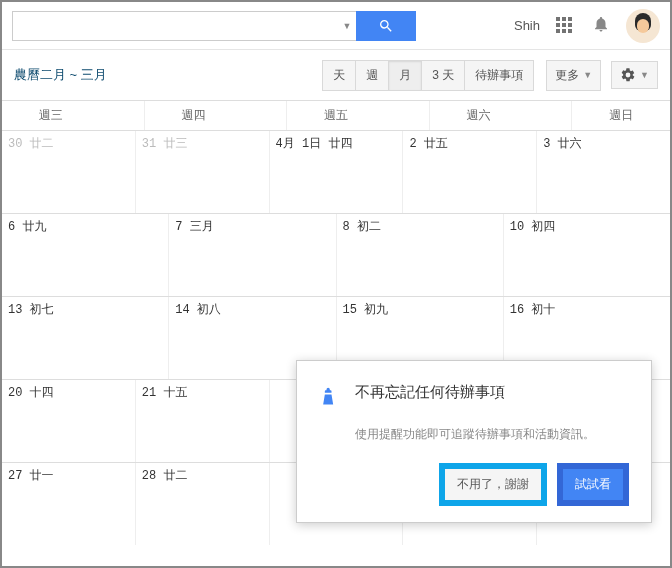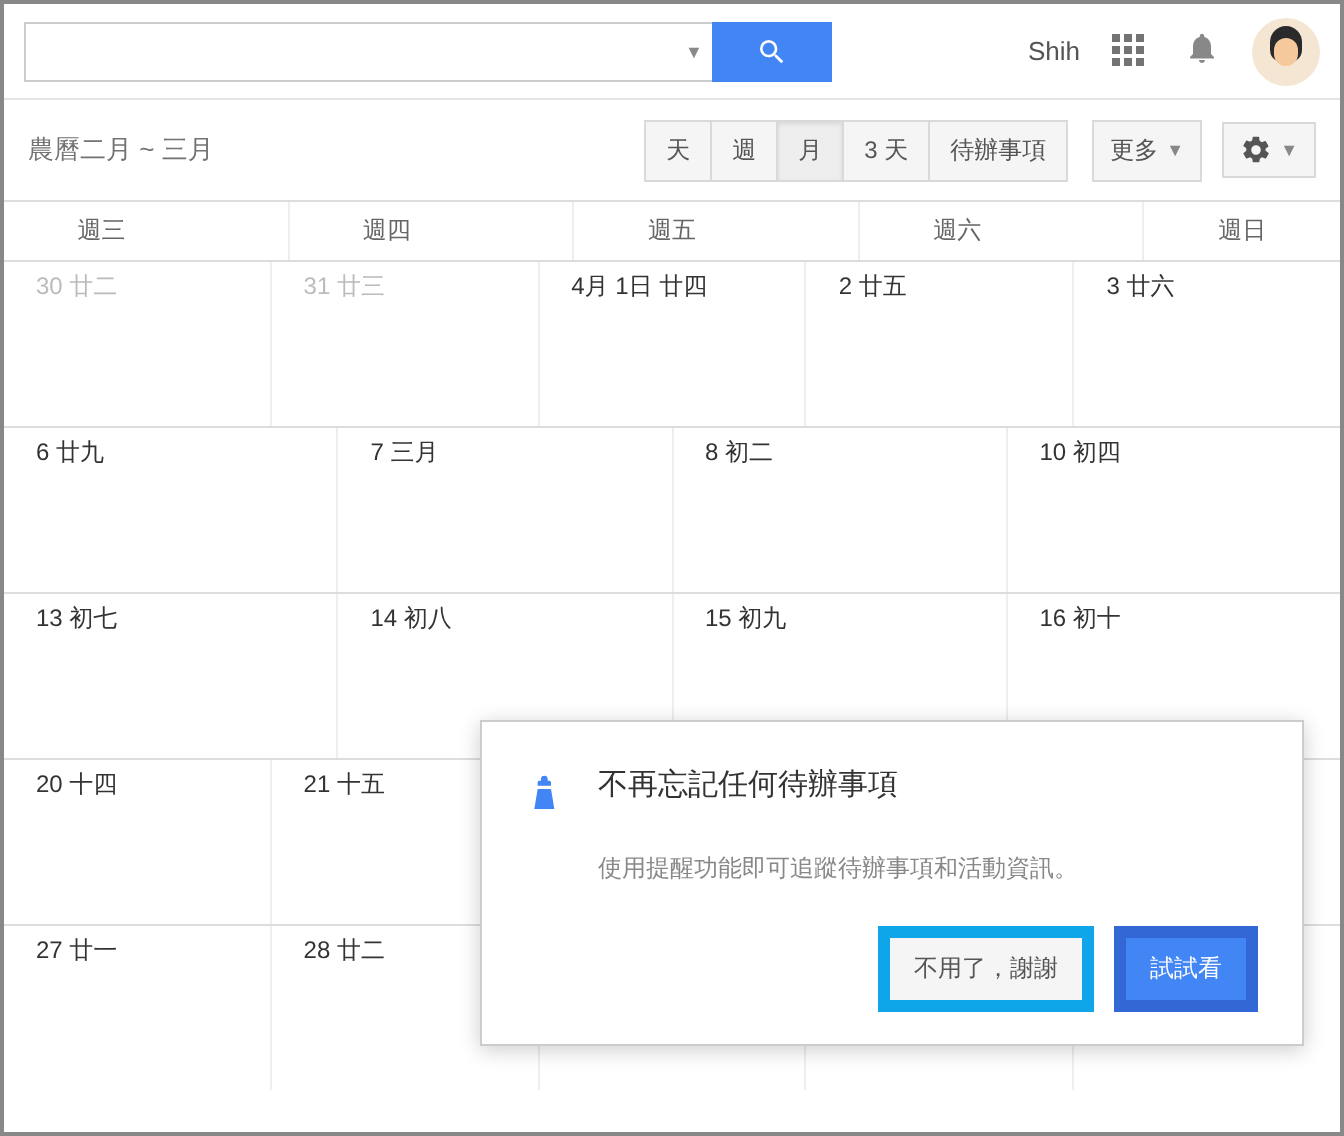--- a/index.html
+++ b/index.html
@@ -13,40 +13,40 @@
 .spacer { flex: 1; }
 .username { color: #555; font-size: 13px; margin-right: 16px; }
 .apps-icon { width: 18px; height: 18px; margin-right: 18px; cursor: pointer; }
 .apps-icon div { display: grid; grid-template-columns: repeat(3, 4px); grid-template-rows: repeat(3, 4px); gap: 2px; }
 .apps-icon span { background: #737373; width: 4px; height: 4px; }
 .bell { margin-right: 16px; cursor: pointer; }
 .avatar { width: 34px; height: 34px; border-radius: 50%; background: #f5e6d3; position: relative; overflow: hidden; cursor: pointer; }
 .avatar::before { content: ''; position: absolute; top: 4px; left: 9px; width: 16px; height: 18px; background: #2a2a2a; border-radius: 8px 8px 6px 6px; }
 .avatar::after { content: ''; position: absolute; top: 10px; left: 11px; width: 12px; height: 14px; background: #f5c99b; border-radius: 6px; }
 .toolbar { display: flex; align-items: center; padding: 10px 12px; height: 50px; }
-.lunar-label { color: #737373; font-size: 13px; }
+.lunar-label { color: #0c4a6e; font-size: 13px; }
 .view-buttons { margin-left: auto; display: flex; }
 .vbtn { border: 1px solid #d9d9d9; background: #f5f5f5; color: #555; padding: 6px 10px; font-size: 12px; cursor: pointer; margin-left: -1px; }
 .vbtn:first-child { margin-left: 0; }
 .vbtn.active { background: #eee; box-shadow: inset 0 1px 2px rgba(0,0,0,0.1); }
 .more-btn { border: 1px solid #d9d9d9; background: #f5f5f5; color: #555; padding: 6px 8px; font-size: 12px; cursor: pointer; margin-left: 12px; display: flex; align-items: center; }
 .more-btn .caret { font-size: 9px; margin-left: 4px; color: #888; }
 .gear-btn { border: 1px solid #d9d9d9; background: #f5f5f5; padding: 5px 8px; cursor: pointer; margin-left: 10px; display: flex; align-items: center; }
 .gear-btn .caret { font-size: 9px; margin-left: 4px; color: #888; }
 .cal-header { display: flex; border-top: 1px solid #ddd; gap: 44px; }
 .cal-header .dh { flex: 1; text-align: center; padding: 6px 0; font-size: 12px; color: #666; border-left: 1px solid #eee; }
 .cal-header .dh:first-child { border-left: none; }
 .cal-grid { display: flex; flex-direction: column; }
 .cal-row { display: flex; border-top: 1px solid #ddd; height: 83px; }
-.cal-cell { flex: 1; border-left: 1px solid #eee; padding: 4px 16px; font-size: 12px; color: #333; position: relative; }
+.cal-cell { flex: 1; border-left: 1px solid #eee; padding: 4px 6px; font-size: 12px; color: #333; position: relative; font-family: Liberation Mono, monospace; }
 .cal-cell:first-child { border-left: none; }
 .cal-cell.prev { color: #bbb; }
 .cal-cell.today { background: #eaeaea; box-shadow: inset 0 0 0 1px #bbb; }
 .daynum { font-size: 12px; }
-.popup { position: absolute; right: 18px; top: 358px; width: 412px; background: #fff; border: 1px solid #ccc; box-shadow: 0 2px 10px rgba(0,0,0,0.2); padding: 22px 22px 16px 22px; z-index: 10; }
+.popup { position: absolute; right: 18px; top: 358px; width: 356px; background: #fff; border: 1px solid #ccc; box-shadow: 0 2px 10px rgba(0,0,0,0.2); padding: 22px 22px 16px 22px; z-index: 10; }
 .popup-head { display: flex; align-items: flex-start; }
 .popup-icon { width: 20px; margin-right: 16px; margin-top: 2px; }
 .popup-title { font-size: 15px; color: #333; }
 .popup-sub { font-size: 12px; color: #888; margin-top: 14px; margin-left: 36px; }
 .popup-actions { display: flex; justify-content: flex-end; margin-top: 20px; gap: 10px; }
 .pbtn { border: 6px solid #0ea5e9; background: #f5f5f5; color: #555; padding: 7px 12px; font-size: 12px; cursor: pointer; }
 .pbtn.primary { background: #4285f4; color: #fff; border-color: #3367d6; }
 </style>
 </head>
 <body>

